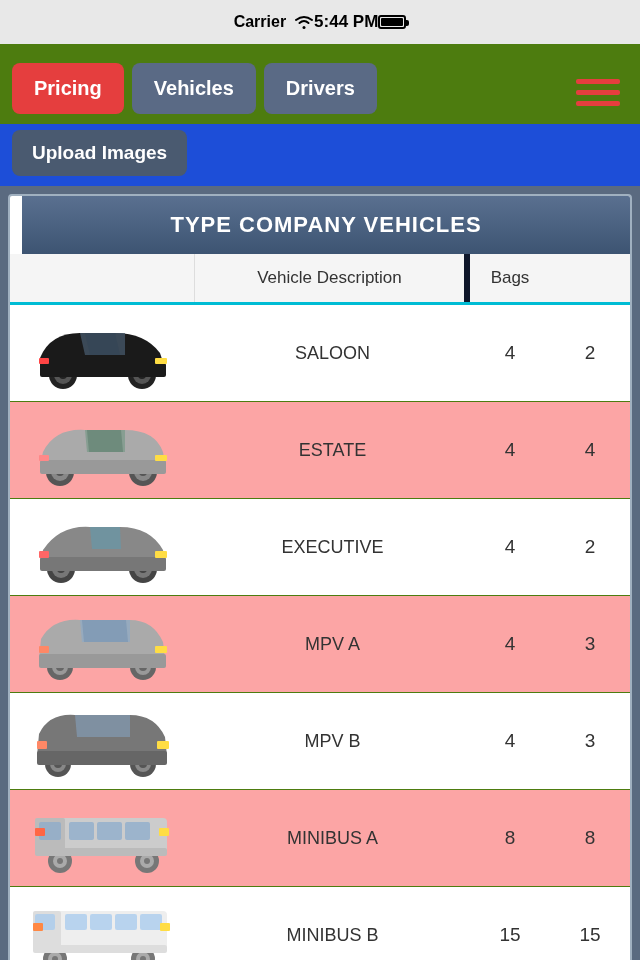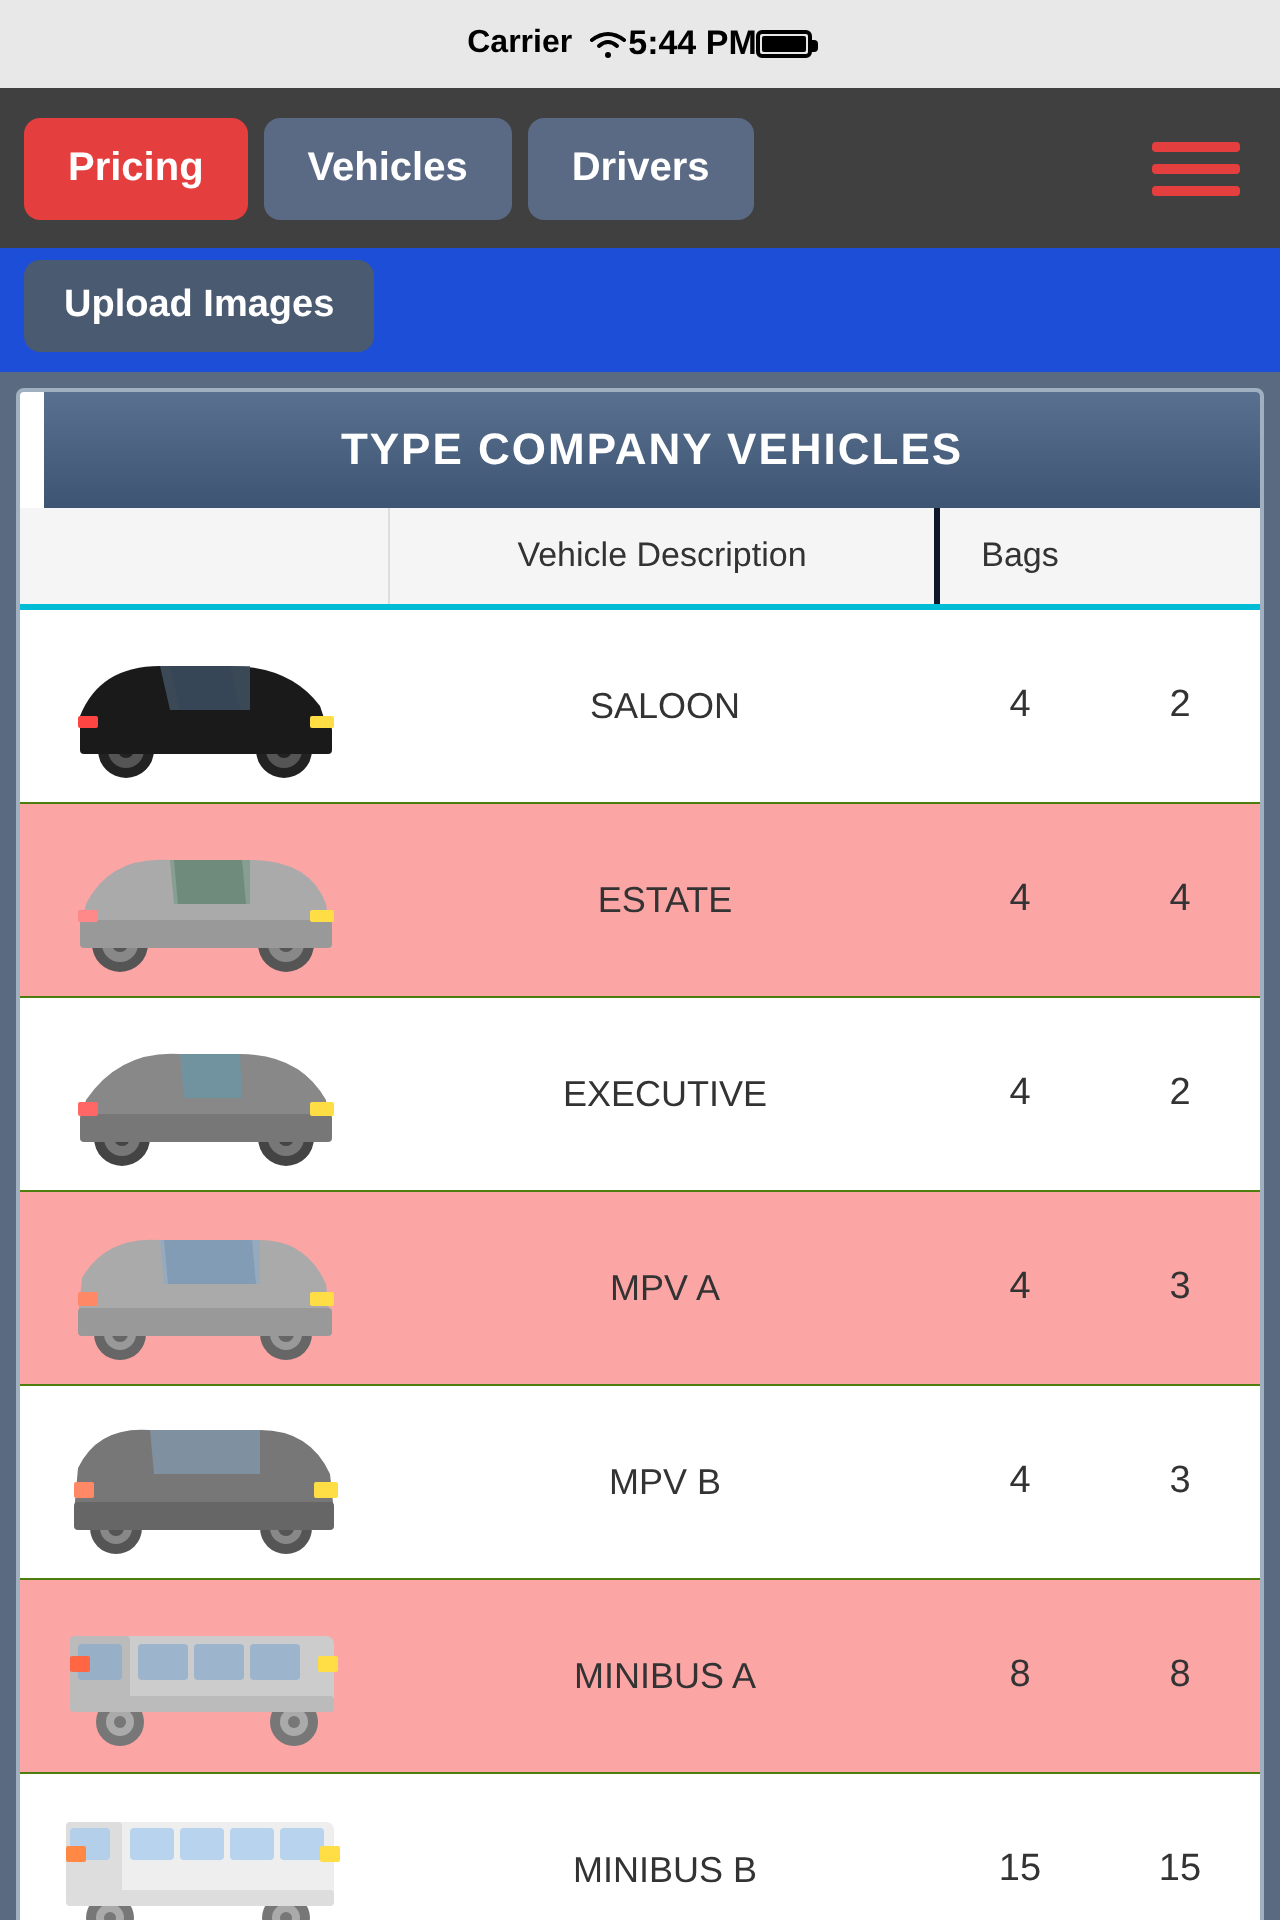--- a/index.html
+++ b/index.html
@@ -62,23 +62,23 @@
       left: 1px;
       top: 1px;
       bottom: 1px;
       width: 90%;
       background: #000;
       border-radius: 1px;
     }
 
     
     .header {
-      background: #404040;
-      display: flex;
-      align-items: center;
+      background: #4d7c0f;
+      display: flex;
+      align-items: flex-end;
       padding: 10px 12px;
       gap: 8px;
       min-height: 80px;
     }
     .nav-btn {
       padding: 14px 22px;
       border-radius: 8px;
       font-size: 20px;
       font-weight: 600;
       cursor: pointer;
@@ -155,21 +155,21 @@
       grid-template-columns: 185px 1fr 80px 80px;
       border-bottom: 3px solid #00bcd4;
       background: #f5f5f5;
     }
     .col-header {
       padding: 14px 8px;
       font-size: 17px;
       font-weight: 500;
       color: #333;
       text-align: center;
-      border-right: 3px solid #0f172a;
+      border-right: 6px solid #0f172a;
     }
     .col-header:first-child {
       border-right: 1px solid #ddd;
     }
     .col-header:last-child {
       border-right: none;
     }
 
     
     .vehicle-row {

